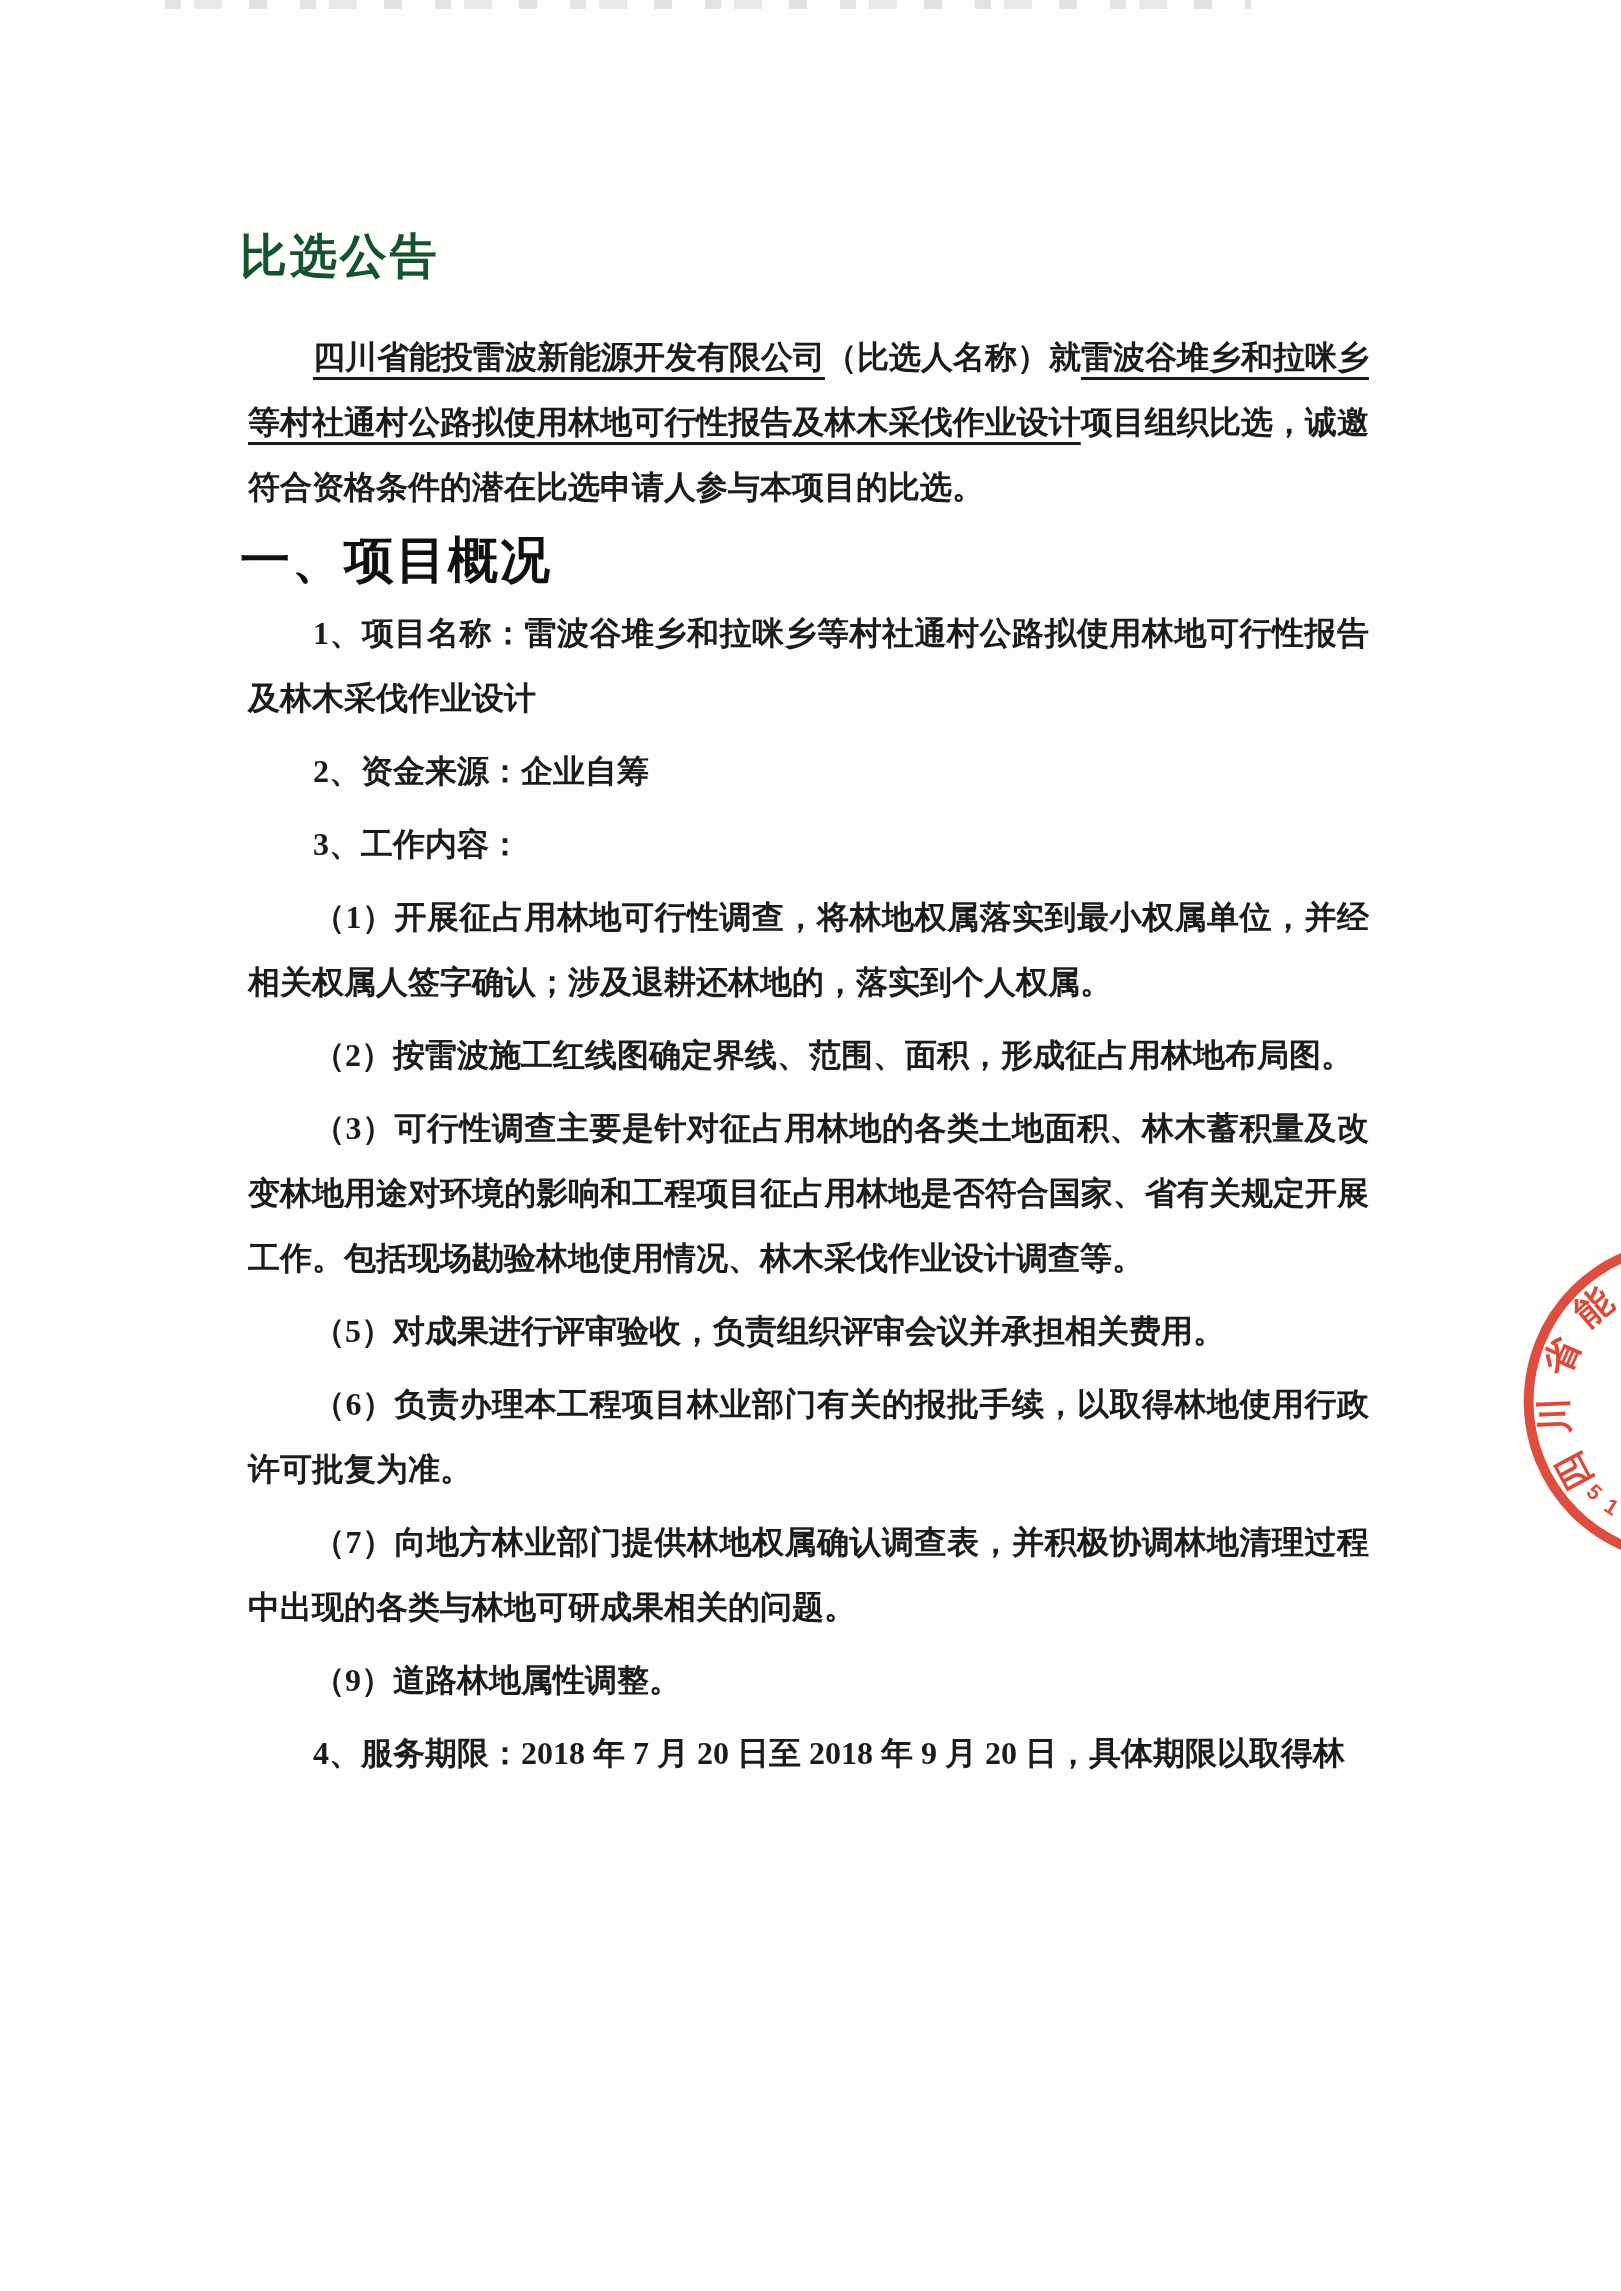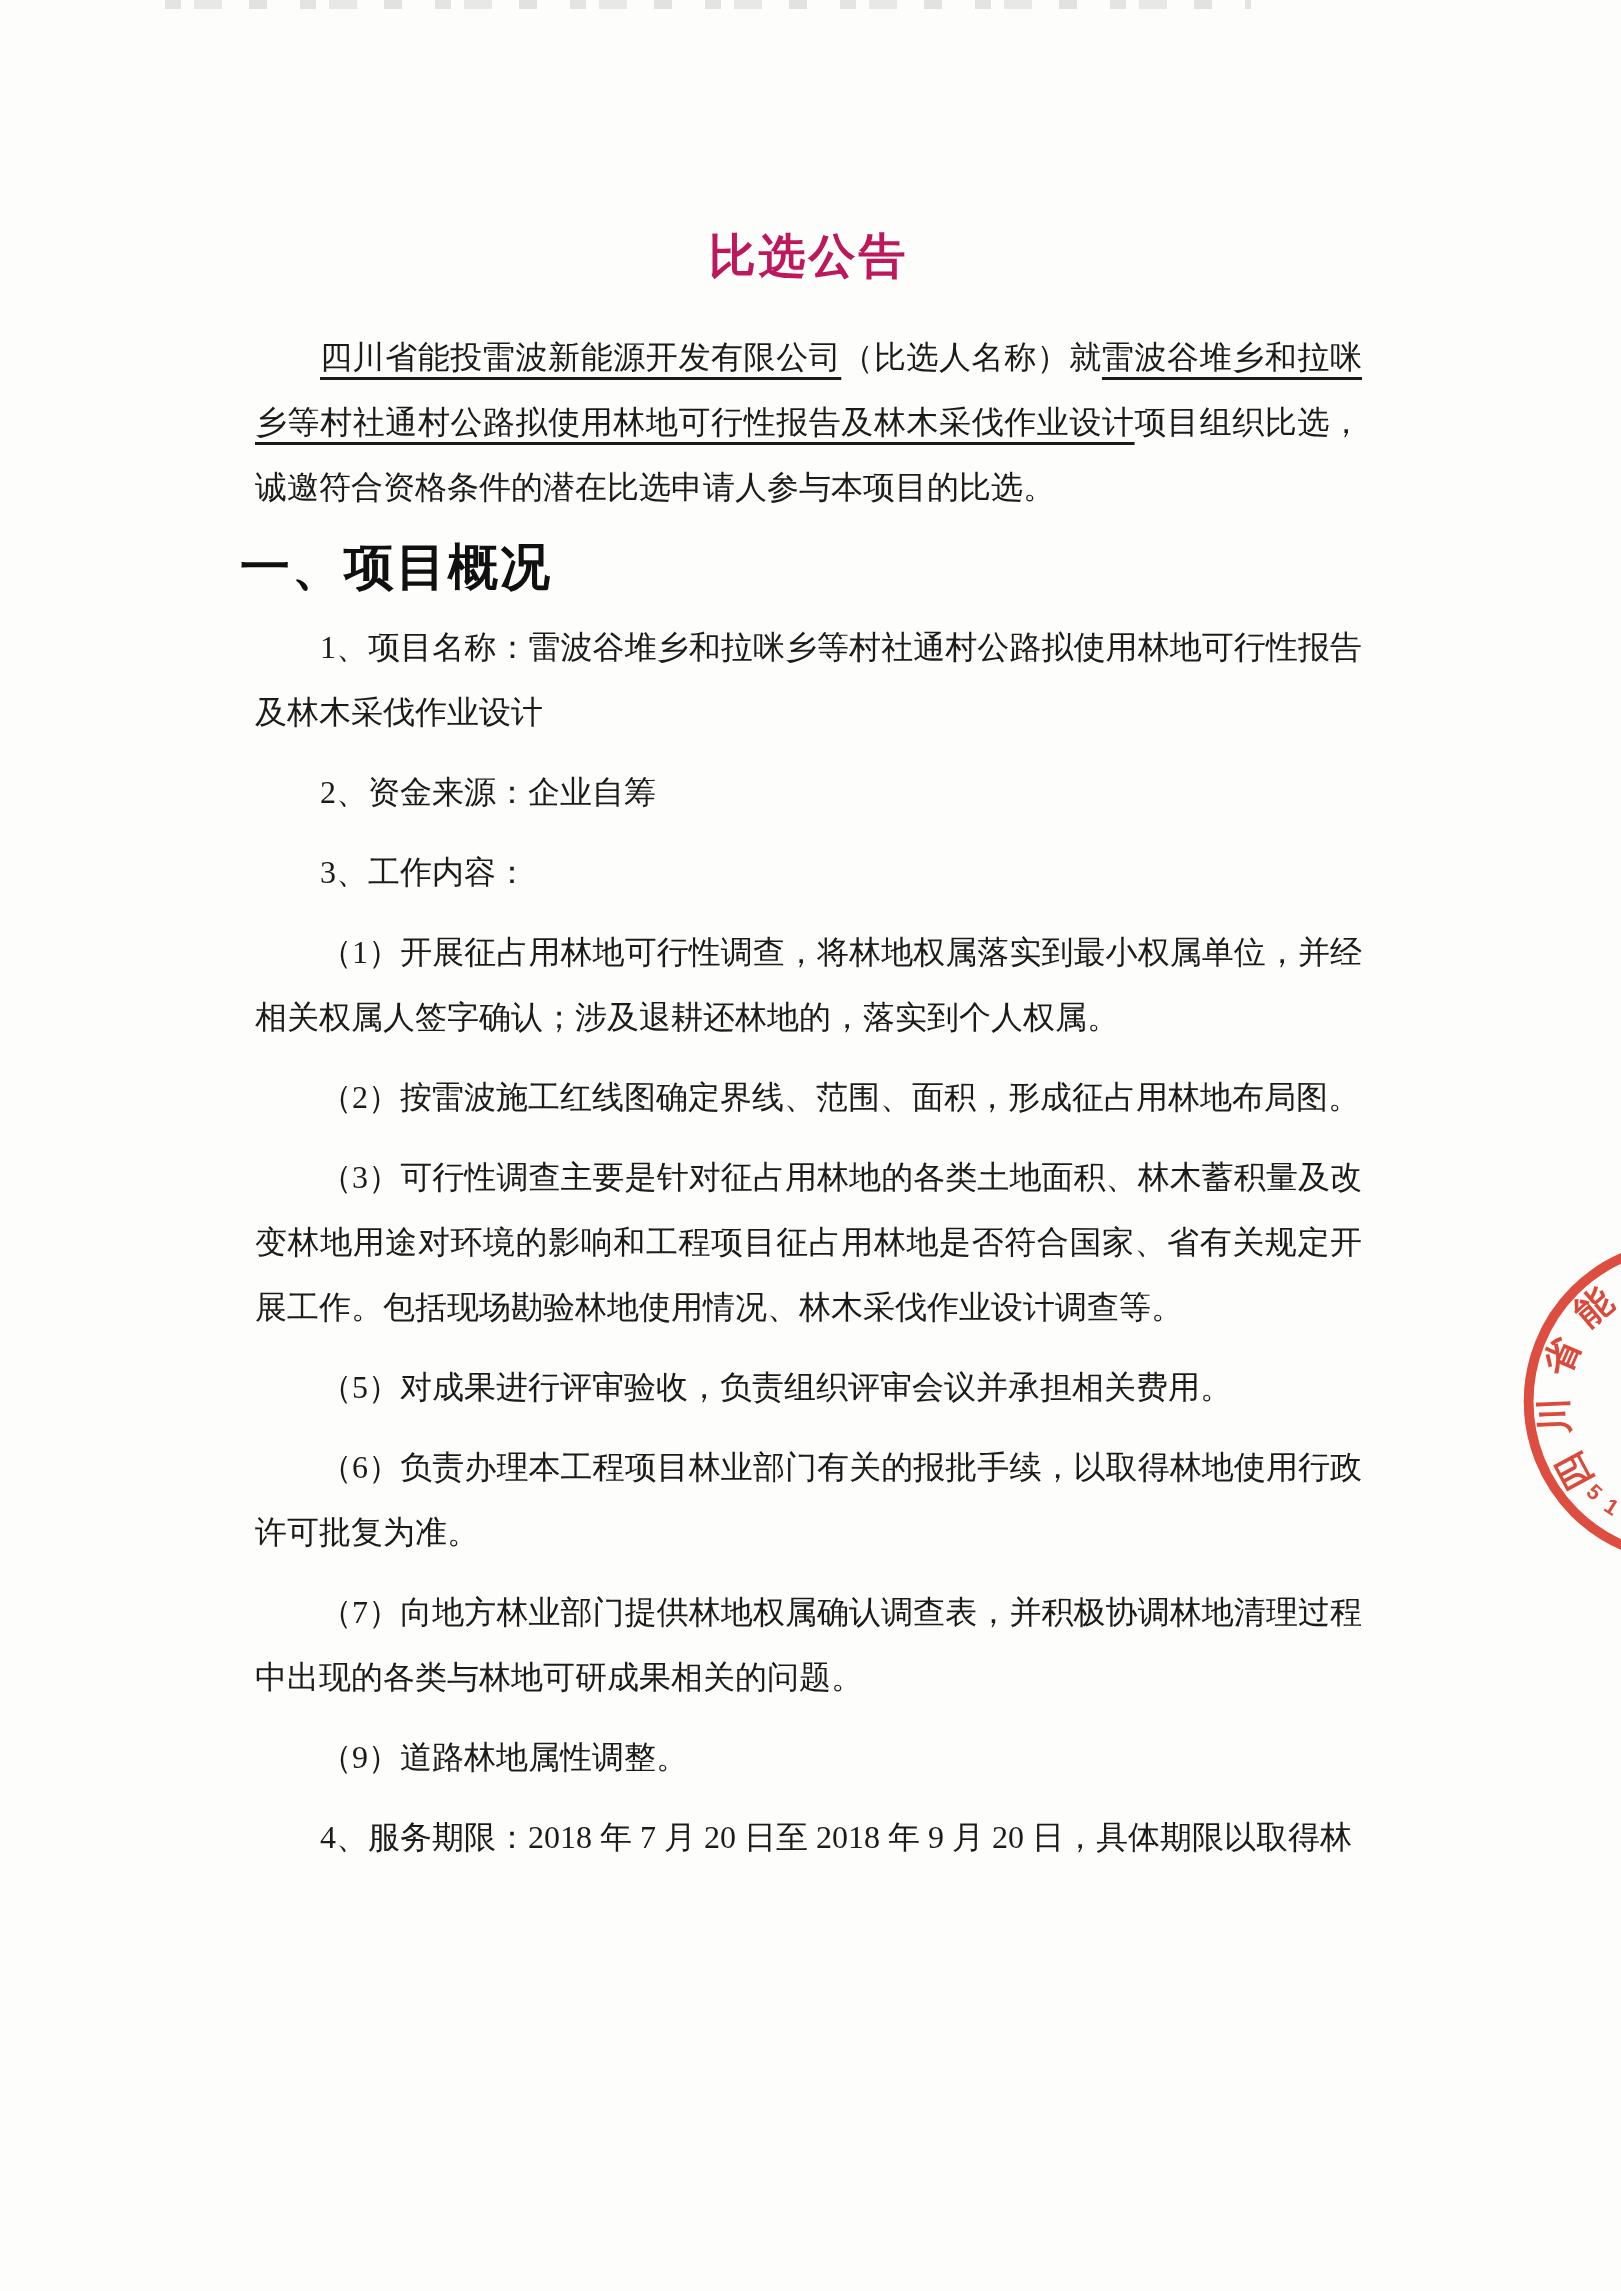--- a/index.html
+++ b/index.html
@@ -17,39 +17,40 @@
     position:absolute;top:0;left:165px;width:1086px;height:8.8px;
     background:repeating-linear-gradient(90deg,
       #cfcfcf 0 15.7px, transparent 15.7px 29px,
       #d6d6d6 29px 57px, transparent 57px 84px,
       #cccccc 84px 102px, transparent 102px 135px);
     opacity:.55;
   }
   .doc-title{
     margin:225px 240px 0 240px;
     width:1137px;
-    text-align:center;
+    text-align:left;
     font-family:"Liberation Sans","DejaVu Sans",sans-serif;
     font-weight:bold;
     font-size:47px;
     line-height:61px;
     letter-spacing:2.9px;
-    color:#be185d;
+    color:#14532d;
   }
   .content{
     position:relative;
     margin:39px 0 0 240px;
     width:1137px;
     font-size:32px;
     line-height:65px;
     text-align:justify;
   }
   .para{
-    margin:15px;
+    margin:8px;
     text-indent:65px;
+    font-weight:bold;
   }
   .uline{
     text-decoration:underline;
     text-decoration-thickness:2.9px;
     text-underline-offset:8.8px;
   }
   .section-heading{
     margin:0;
     font-family:"Liberation Sans","DejaVu Sans",sans-serif;
     font-weight:bold;

